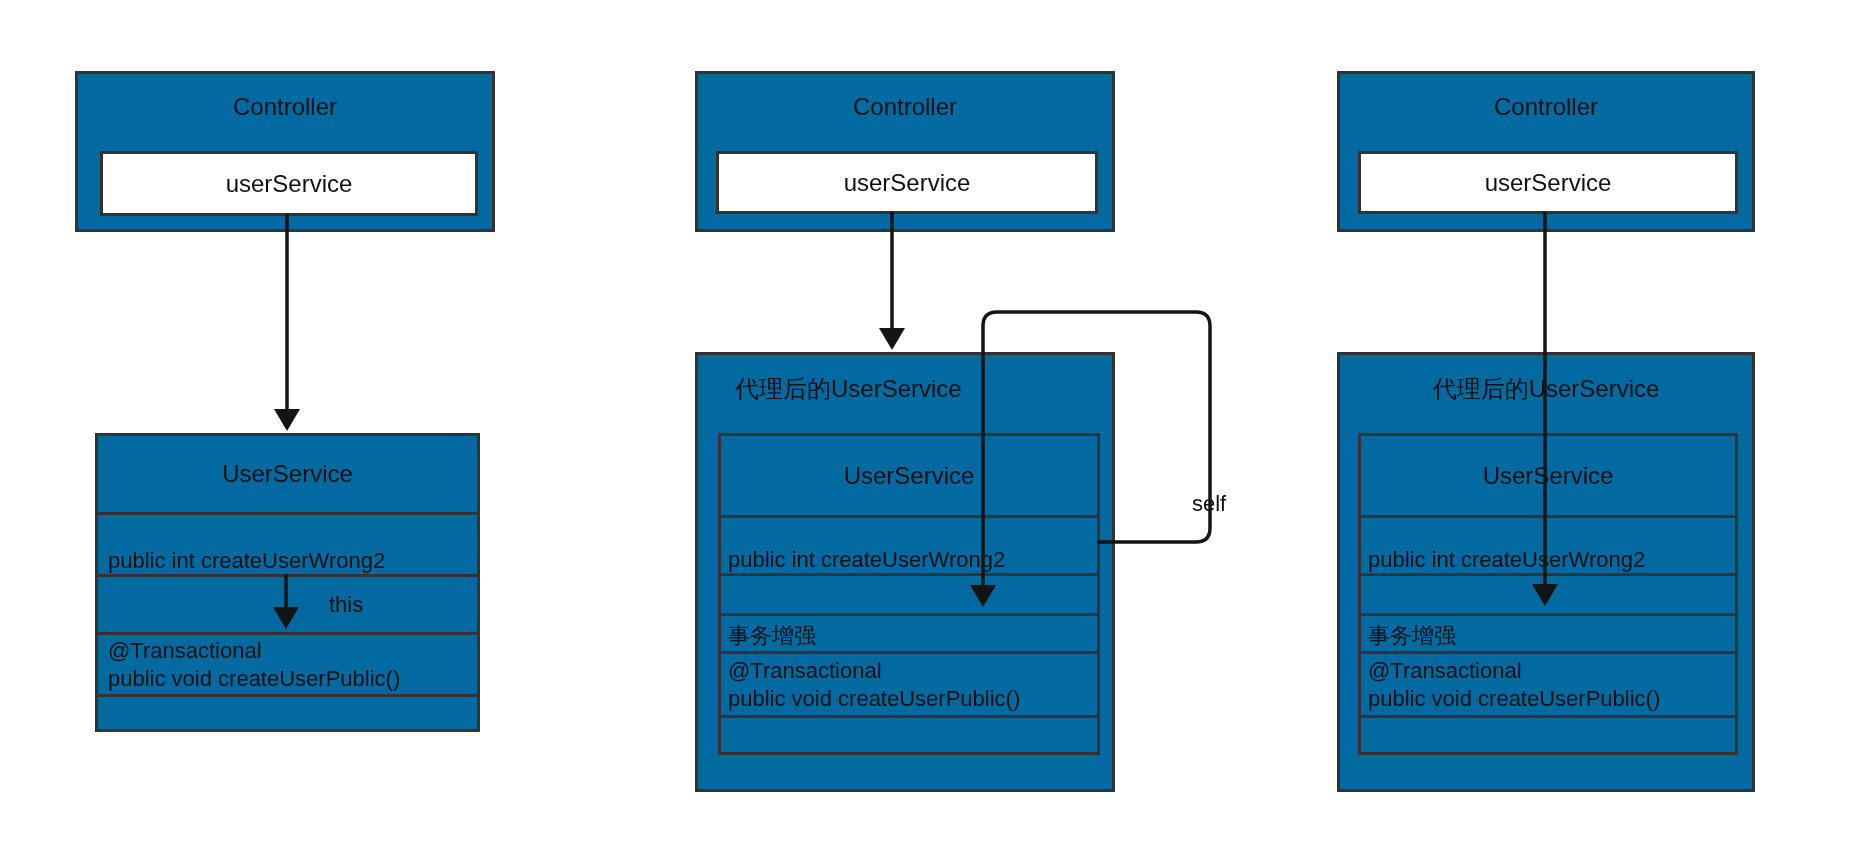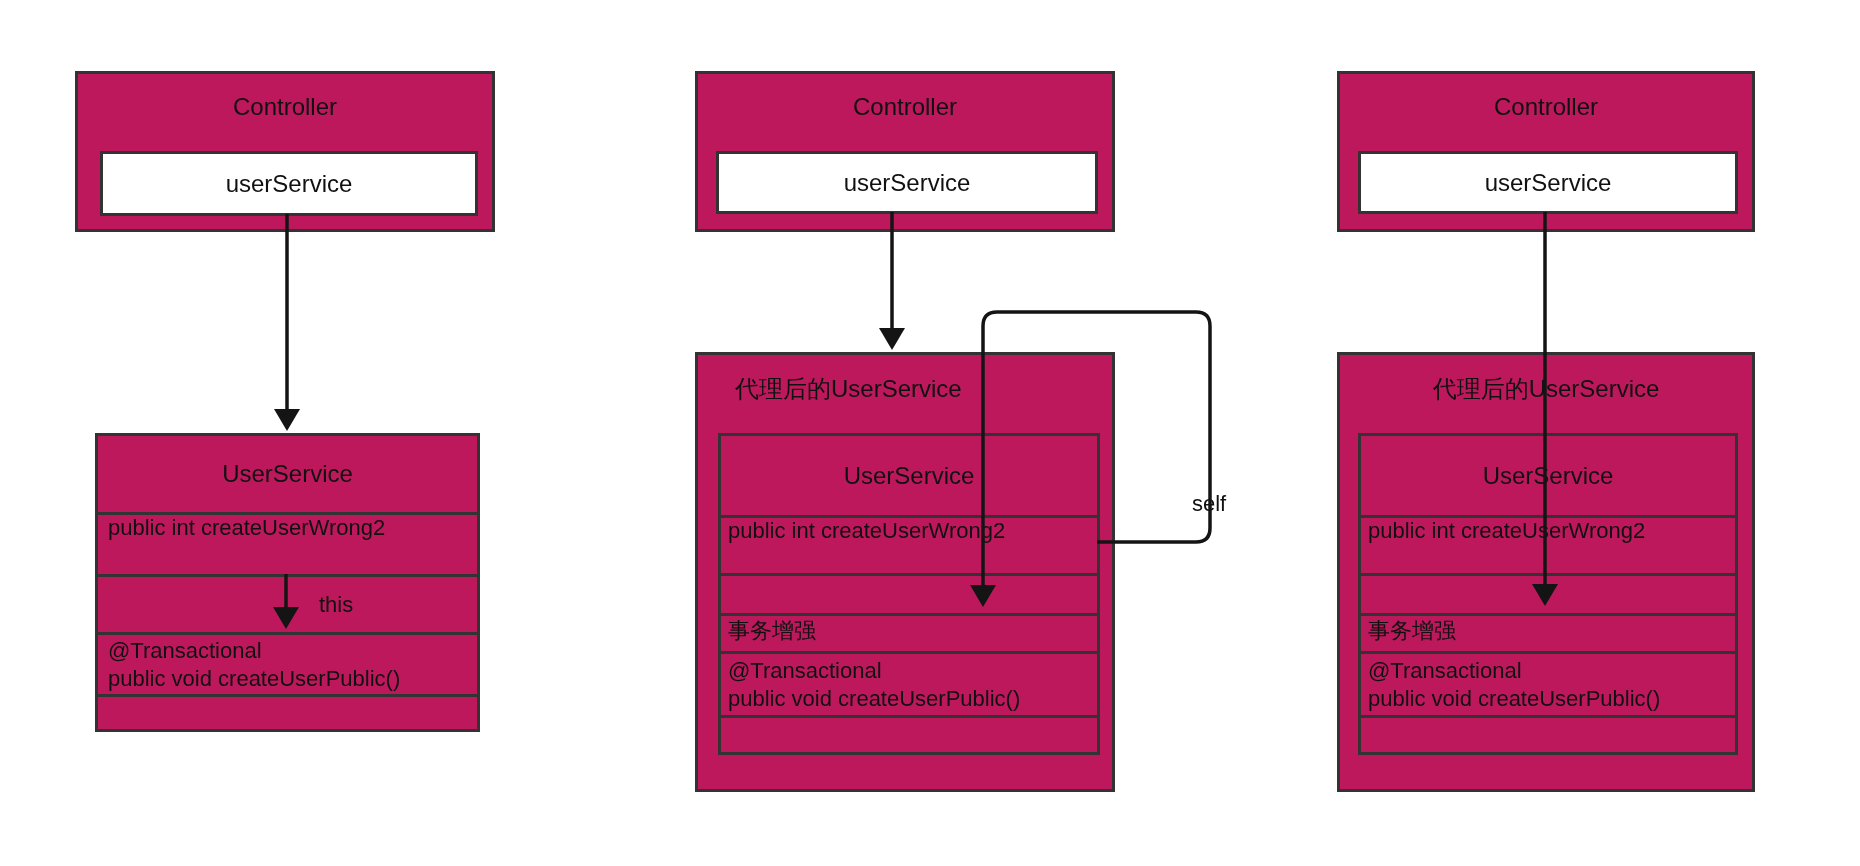--- a/index.html
+++ b/index.html
@@ -3,27 +3,27 @@
 <meta charset="utf-8">
 <style>
   :root{
     --line:#333333;
     --arrow:#141414;
     --text:#111111;
   }
   html,body{margin:0;padding:0;background:#ffffff;}
   body{font-family:"Liberation Sans","DejaVu Sans",sans-serif;color:var(--text);}
   .canvas{position:relative;width:1860px;height:866px;background:#ffffff;overflow:hidden;}
-  .box{position:absolute;border:3px solid var(--line);background:#be185d;box-sizing:border-box;}
+  .box{position:absolute;border:3px solid var(--line);background:#0369a1;box-sizing:border-box;}
   .ctl-title{position:absolute;top:20px;left:0;width:100%;text-align:center;font-size:24px;line-height:26px;}
   .field{position:absolute;border:3px solid var(--line);background:#ffffff;box-sizing:border-box;
          display:flex;align-items:center;justify-content:center;font-size:24px;}
   .cls{display:flex;flex-direction:column;}
   .cls-header{display:flex;align-items:center;justify-content:center;font-size:24px;box-sizing:border-box;}
-  .crow{border-top:3px solid var(--line);box-sizing:border-box;display:flex;align-items:flex-start;
+  .crow{border-top:3px solid var(--line);box-sizing:border-box;display:flex;align-items:flex-end;
         padding-left:10px;font-size:22px;}
   .crow.pad-s{padding-left:7px;}
   .crow.multiline{flex-direction:column;align-items:flex-start;justify-content:center;line-height:28px;}
   .crow.empty{padding:0;}
   .proxy-title{position:absolute;top:21px;font-size:24px;line-height:26px;white-space:nowrap;}
   .proxy-title.centered{left:0;width:100%;text-align:center;}
   .float-label{position:absolute;font-size:22px;line-height:26px;white-space:nowrap;}
   .overlay{position:absolute;left:0;top:0;z-index:5;pointer-events:none;}
   .overlay .ln{stroke:var(--arrow);stroke-width:3.5;fill:none;}
   .overlay .hd{fill:var(--arrow);stroke:none;}
@@ -49,21 +49,21 @@
         <span>public int createUserWrong2</span>
       </div>
       <div class="crow empty" style="height:58px;"></div>
       <div class="crow multiline" style="height:62px;">
         <span>@Transactional</span>
         <span>public void createUserPublic()</span>
       </div>
       <div class="crow empty" style="flex:1;"></div>
     </div>
 
-    <div class="float-label" style="left:319px;top:592px;">this</div>
+    <div class="float-label" style="left:329px;top:592px;">this</div>
   </div>
 
   <div>
     <div class="box" style="left:695px;top:71px;width:420px;height:161px;">
       <div class="ctl-title">Controller</div>
       <div class="field" style="left:18px;top:77px;width:382px;height:63px;">
         <span>userService</span>
       </div>
     </div>
 

